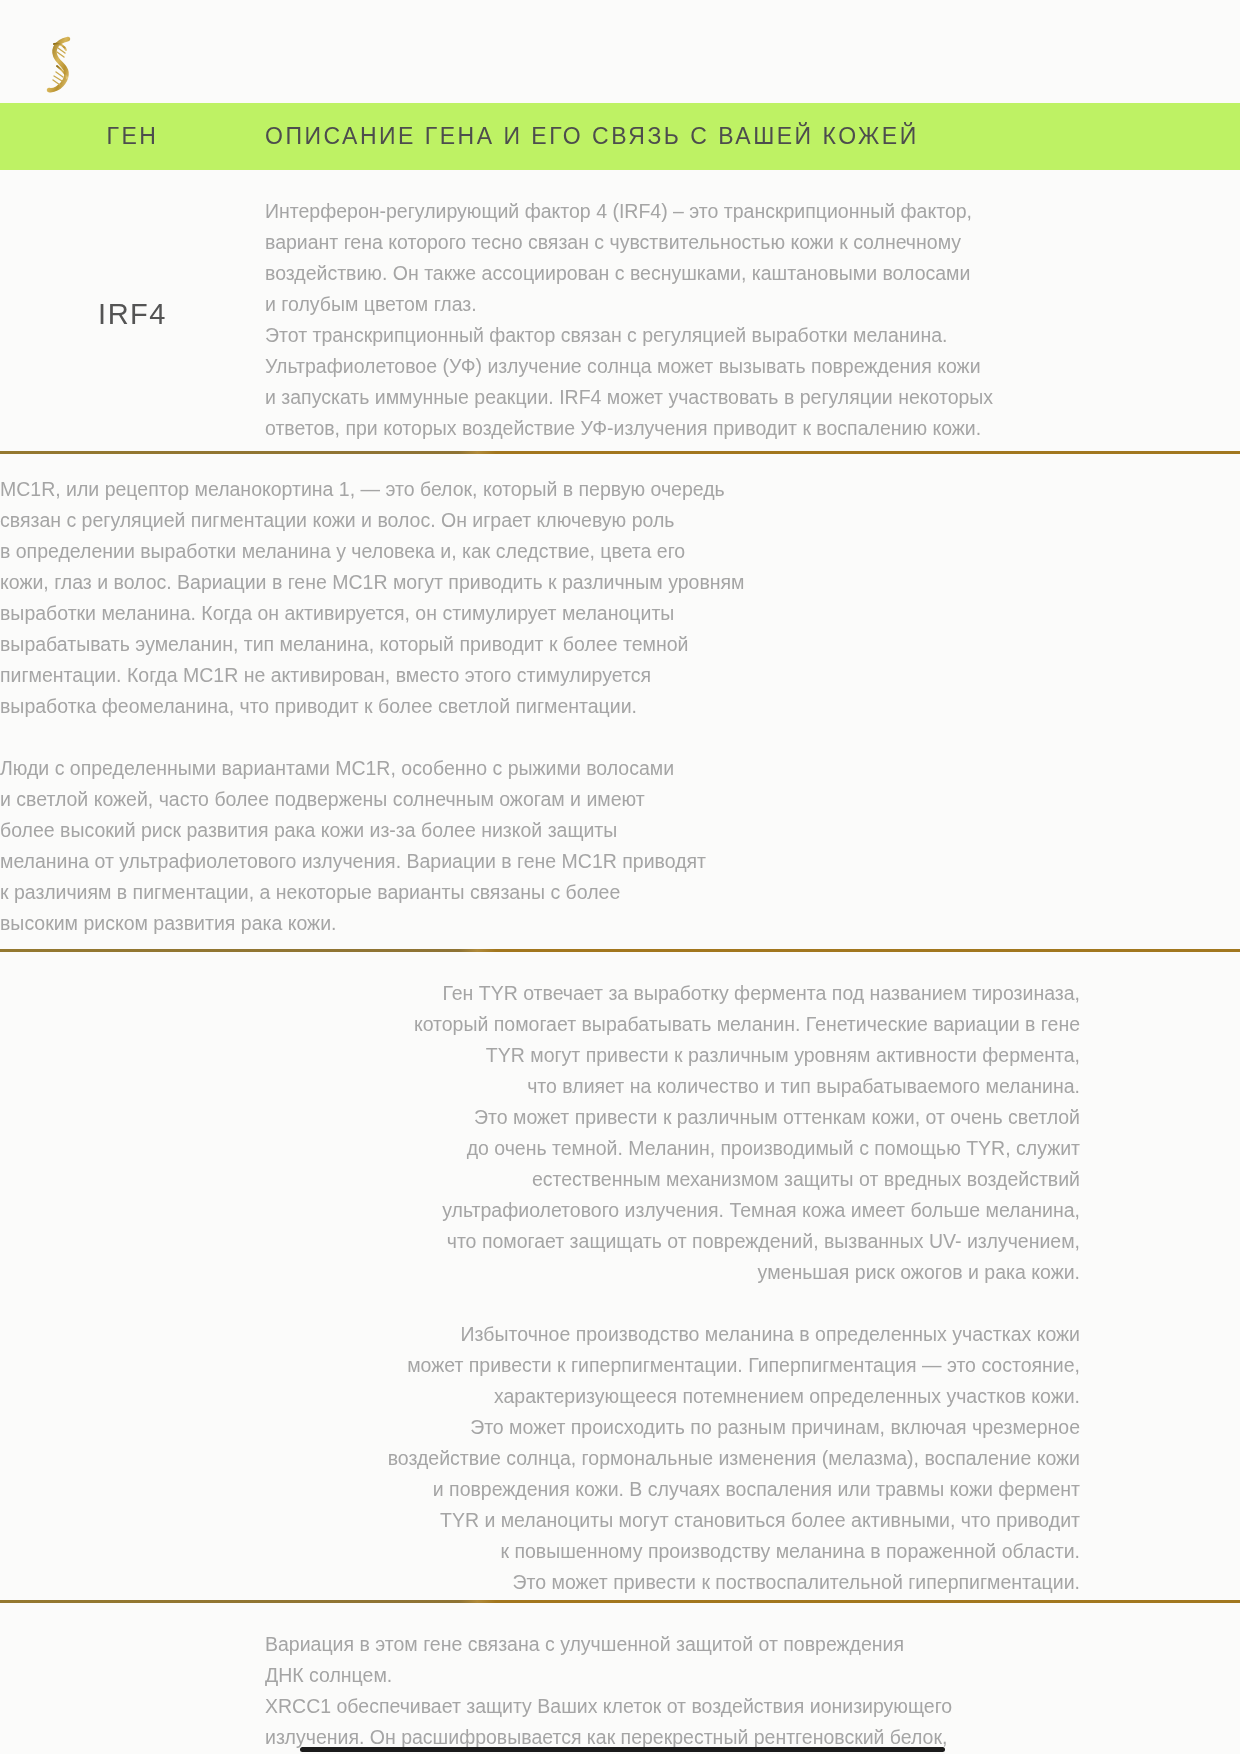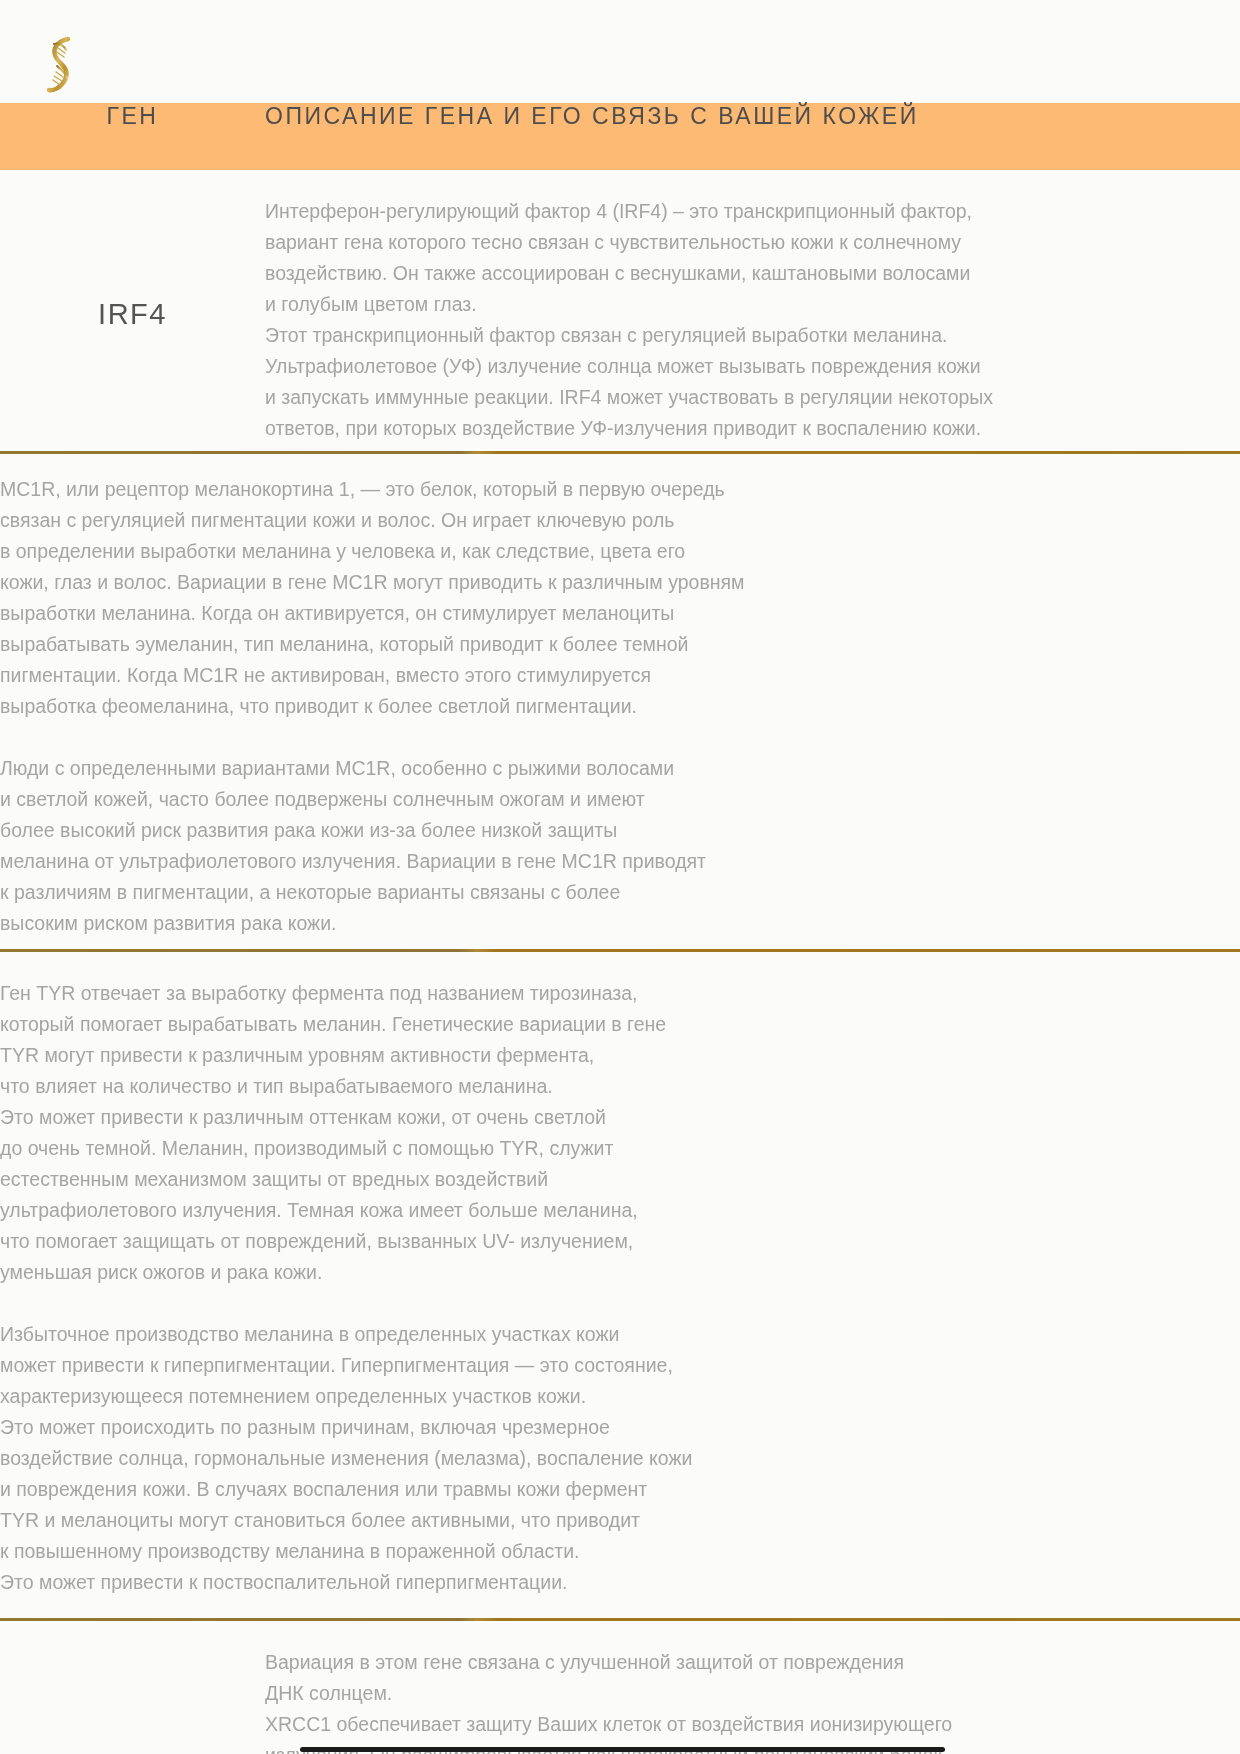--- a/index.html
+++ b/index.html
@@ -8,42 +8,42 @@
     width:1240px;height:1754px;
     margin:0 auto;
     background:#fbfbfa;
     font-family:"Liberation Sans",sans-serif;
     overflow:hidden;
   }
   .logo{position:absolute;left:44px;top:36px;width:34px;height:58px;}
   .thead{
     margin-top:103px;
     height:67px;
-    background:#fdba74;
-    display:flex;
+    background:#bef264;
+    display:flex;align-items:center;
   }
   .th{color:#4d4d4d;font-size:23px;letter-spacing:2.5px;font-weight:400;}
   .th-gene{width:265px;text-align:center;}
   .th-desc{flex:1;}
   .grid-row{display:flex;align-items:center;}
   .gene{
     width:265px;flex:0 0 265px;
     text-align:center;
     color:#545454;font-size:29px;letter-spacing:1.5px;font-weight:300;margin-top:8px;
   }
   .desc{
     flex:1;
     padding-right:160px;
     color:#a5a5a5;
     font-size:19.5px;line-height:31px;font-weight:300;
     white-space:pre-line;
   }
   .row-irf4 .desc{padding-top:26px;padding-bottom:7px;}
   .row-mc1r .desc{padding-top:20px;padding-bottom:10px;}
-  .row-tyr  .desc{padding-top:26px;padding-bottom:20px;}
+  .row-tyr  .desc{padding-top:26px;padding-bottom:2px;text-align:right;}
   .row-xrcc1 .desc{padding-top:26px;padding-bottom:22px;}
   .divider{
     height:3px;width:100%;
     background:linear-gradient(to right,#94782f 0%,#8e7334 37%,#b08a3a 38.5%,#a2761d 40%,#a1771f 100%);
   }
   .footer{position:relative;height:80px;}
   .footer-line{
     position:absolute;left:0;top:24px;
     width:780px;height:3px;
     background:linear-gradient(to right,#ac8d26,#b69530);

